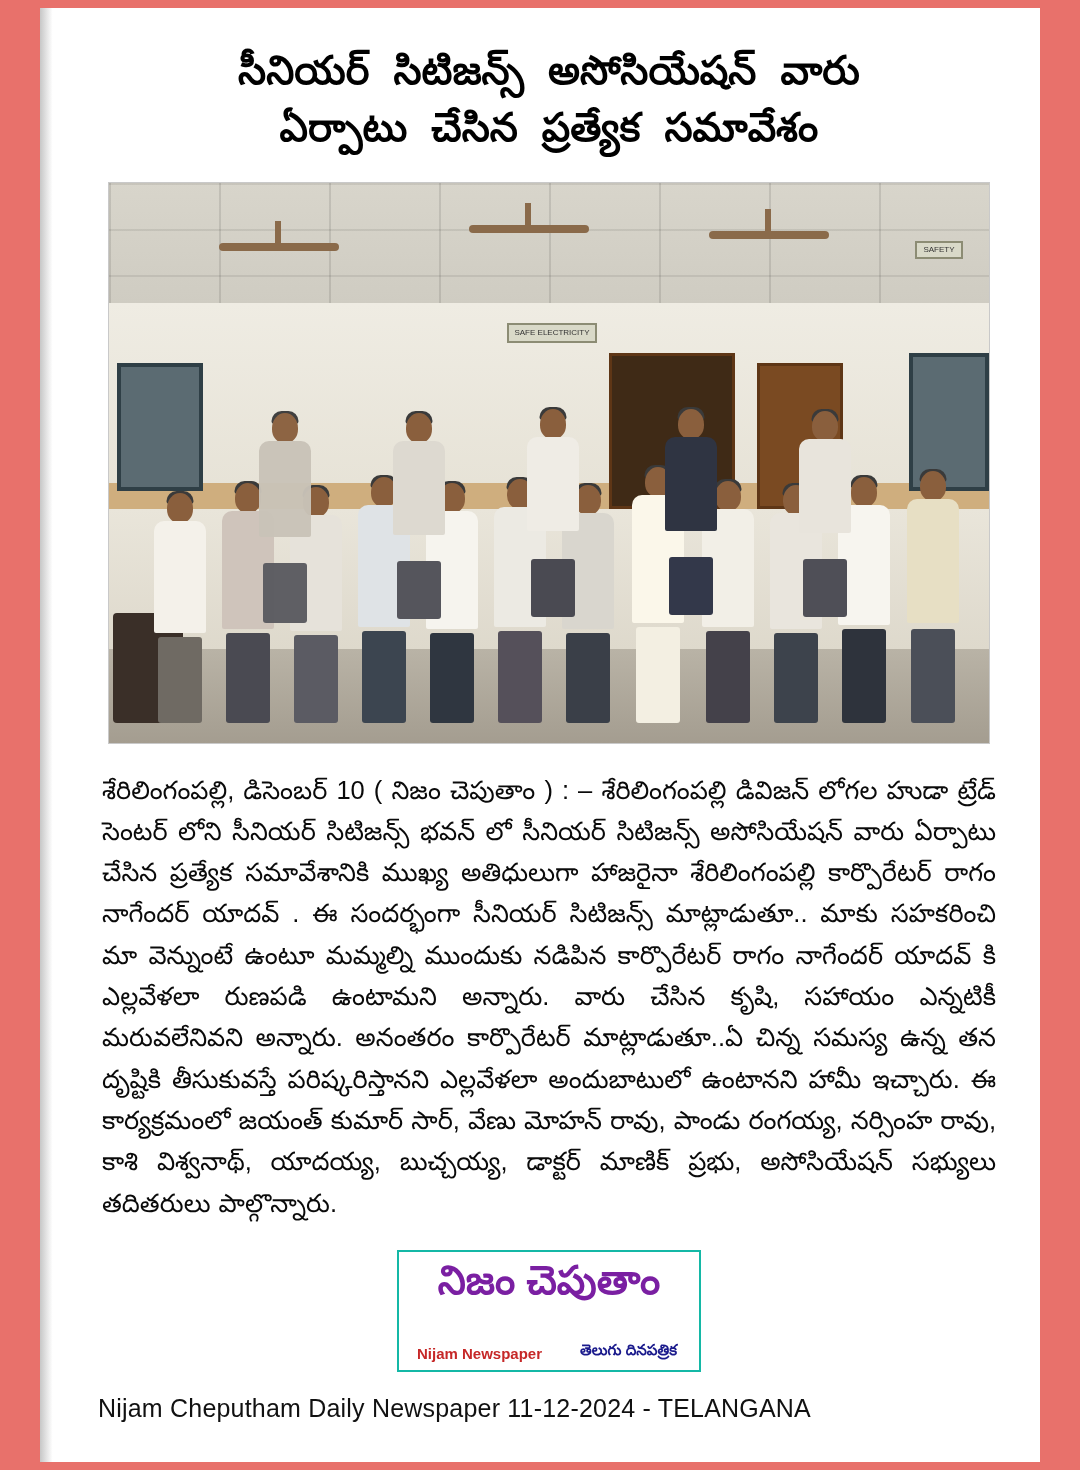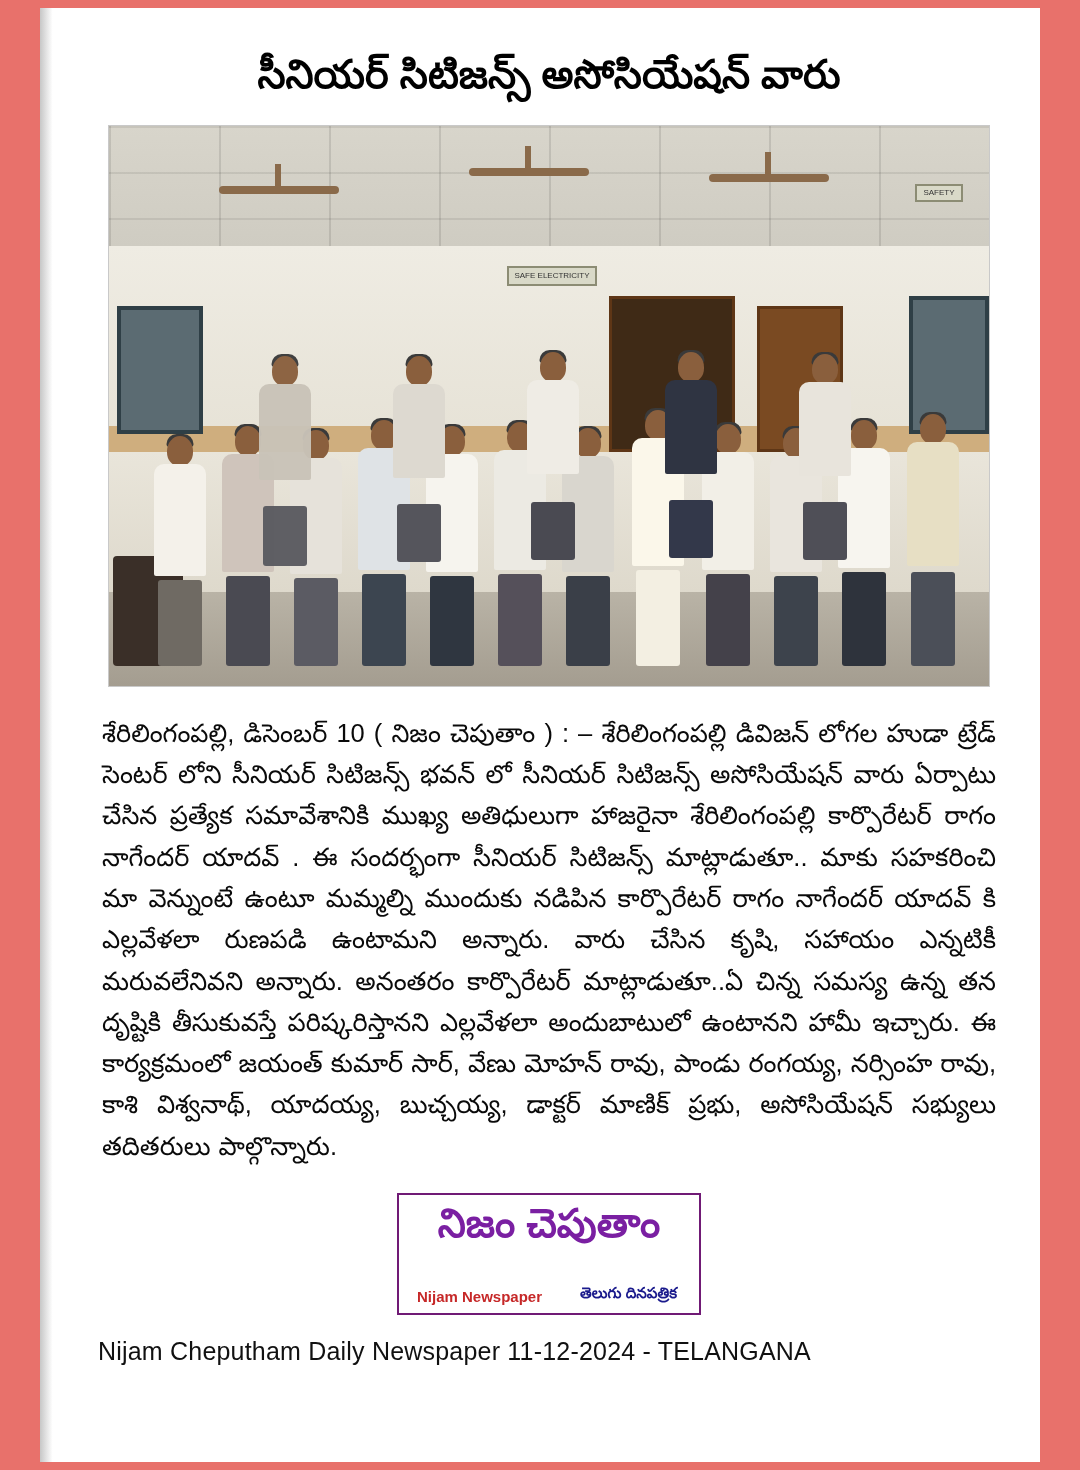--- a/index.html
+++ b/index.html
@@ -36,21 +36,21 @@
     left: 58px;
     top: 8px;
     width: 982px;
     height: 1454px;
     background: #ffffff;
     box-sizing: border-box;
     padding: 28px 40px 0 40px;
   }
   .headline {
     text-align: center;
-    font-family: Liberation Sans, sans-serif;
+    font-family: Liberation Mono, monospace;
     font-weight: bold;
     font-size: 40px;
     line-height: 1.42;
     color: #000000;
     letter-spacing: 0px;
     margin: 10px 8px 22px 8px;
   }
   .photo-wrap {
     margin: 22px auto 0 auto;
     width: 880px;
@@ -134,21 +134,21 @@
     line-height: 1.62;
     color: #0a0a0a;
     text-align: justify;
     text-justify: inter-word;
     word-spacing: 1px;
   }
   .logo-block {
     margin: 26px auto 0 auto;
     width: 300px;
     height: 118px;
-    border: 2px solid #701a75;
+    border: 2px solid #14b8a6;
     position: relative;
     background: #ffffff;
   }
   .logo-main {
     position: absolute; left: 0; right: 0; top: 6px;
     text-align: center;
     font-family: "Liberation Sans", sans-serif;
     font-weight: bold;
     font-size: 40px;
     color: #7a1fa2;
@@ -180,20 +180,21 @@
 </head>
 <body>
 
 <div class="page"></div>
 <div class="spine"></div>
 
 <div class="clip">
 
   <div class="headline">
     <div>సీనియర్ సిటిజన్స్ అసోసియేషన్ వారు</div>
+    <div>ఏర్పాటు చేసిన ప్రత్యేక సమావేశం</div>
   </div>
 
   <div class="photo-wrap">
     <div class="ph-ceiling"></div>
     <div class="ph-ceilgrid"></div>
     <div class="ph-wall"></div>
     <div class="ph-wallband"></div>
     <div class="ph-lowerwall"></div>
     <div class="ph-floor"></div>
 

